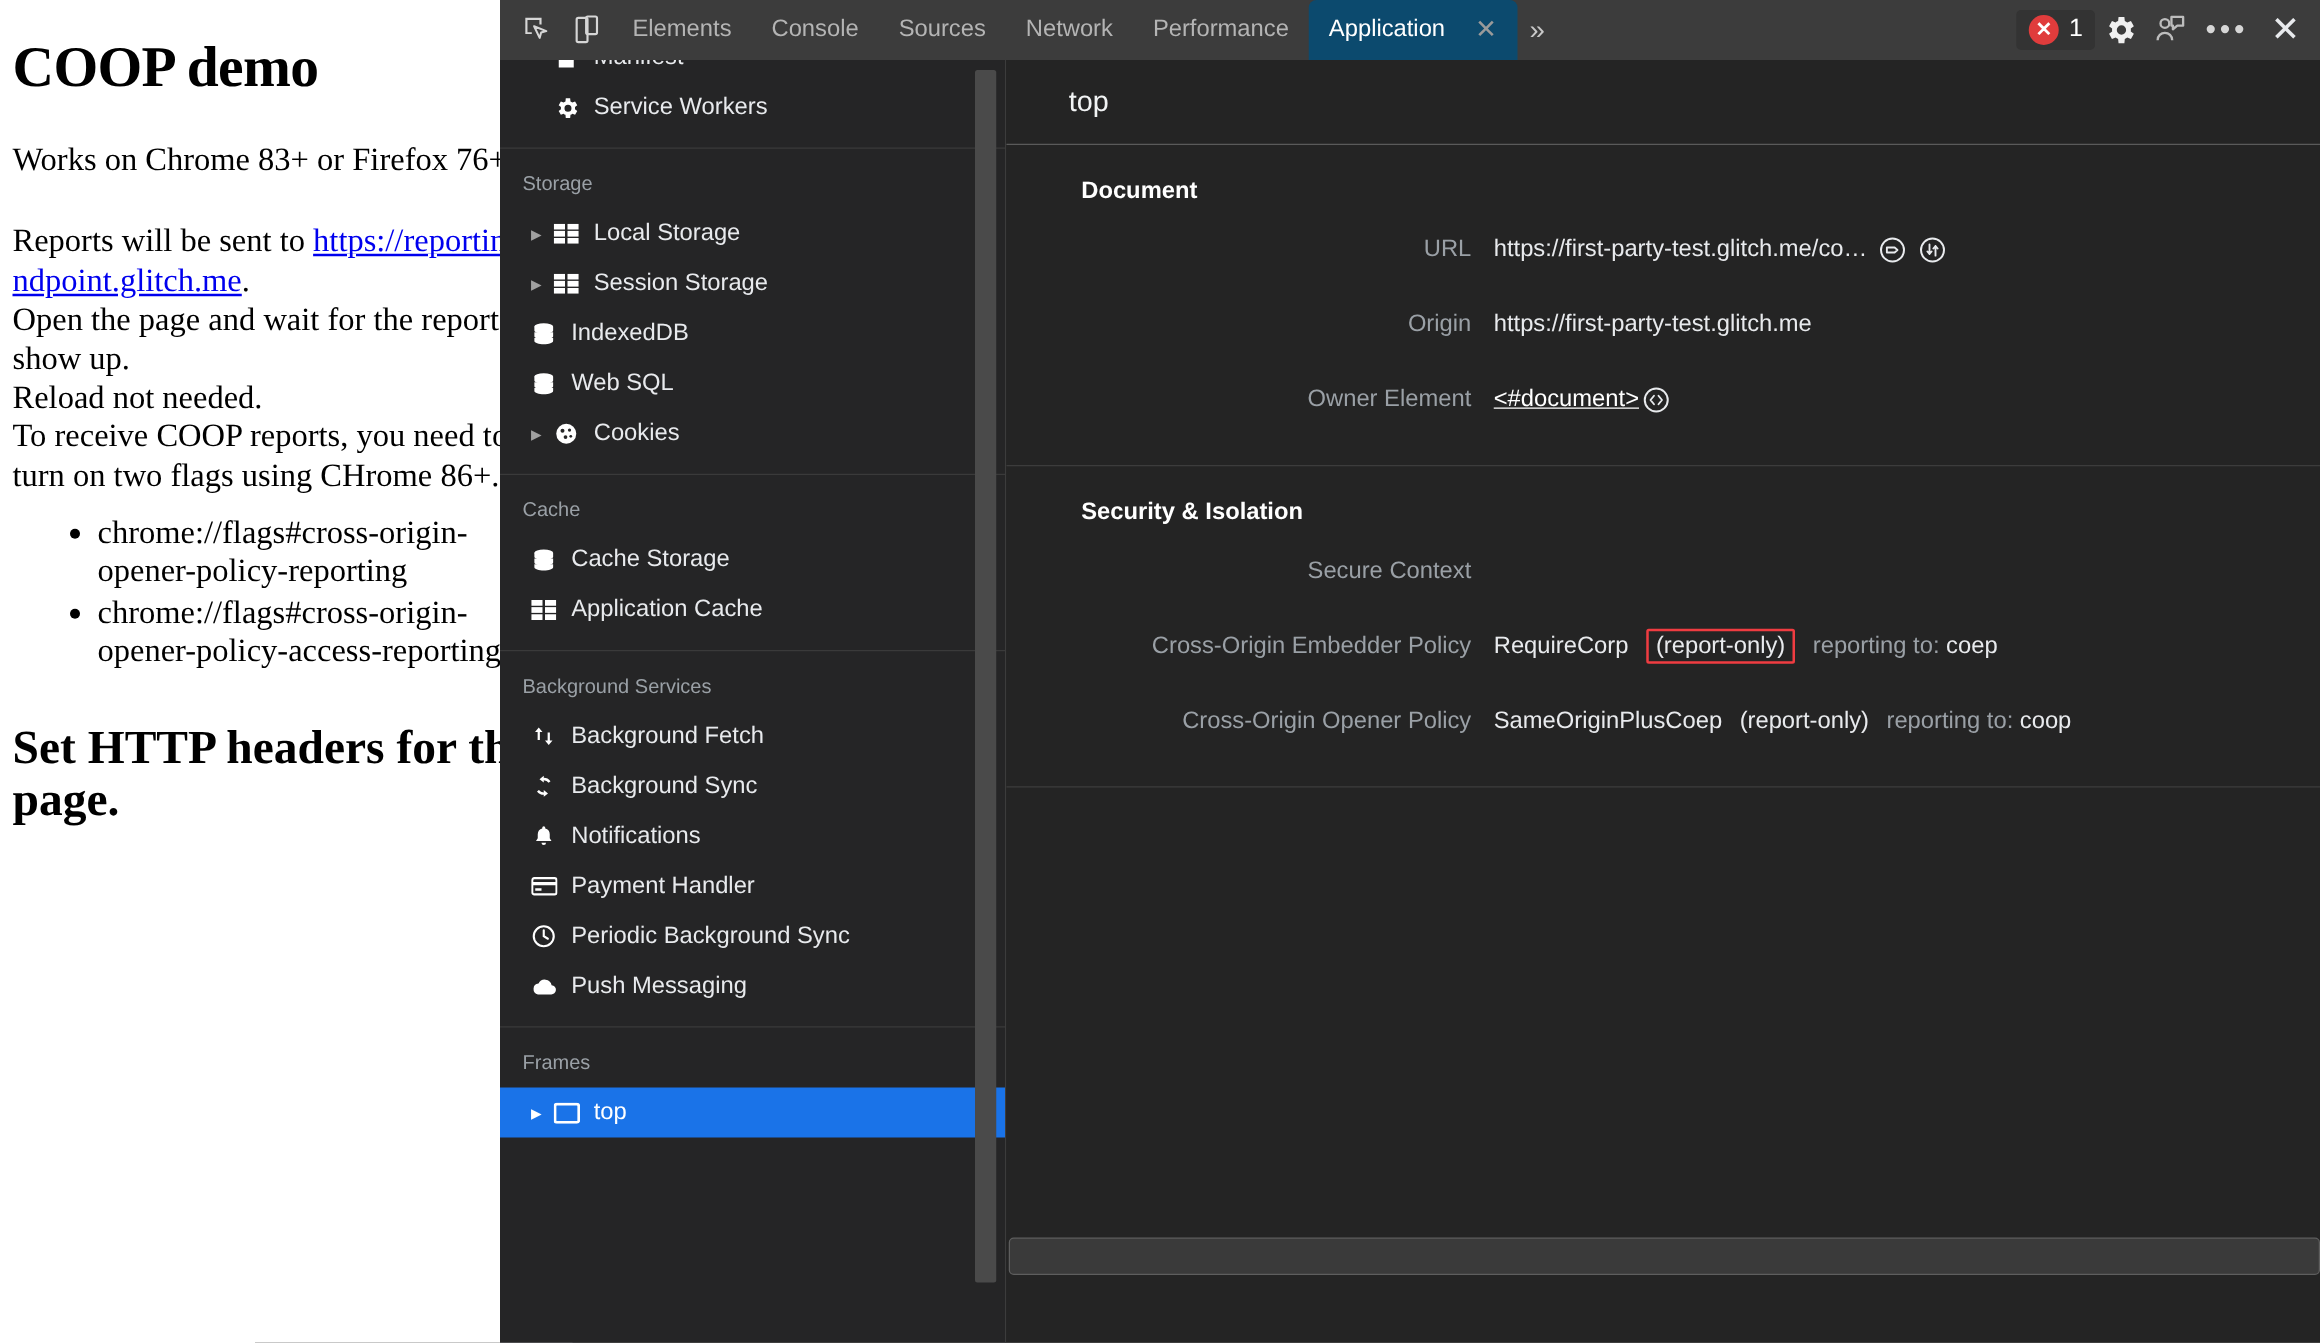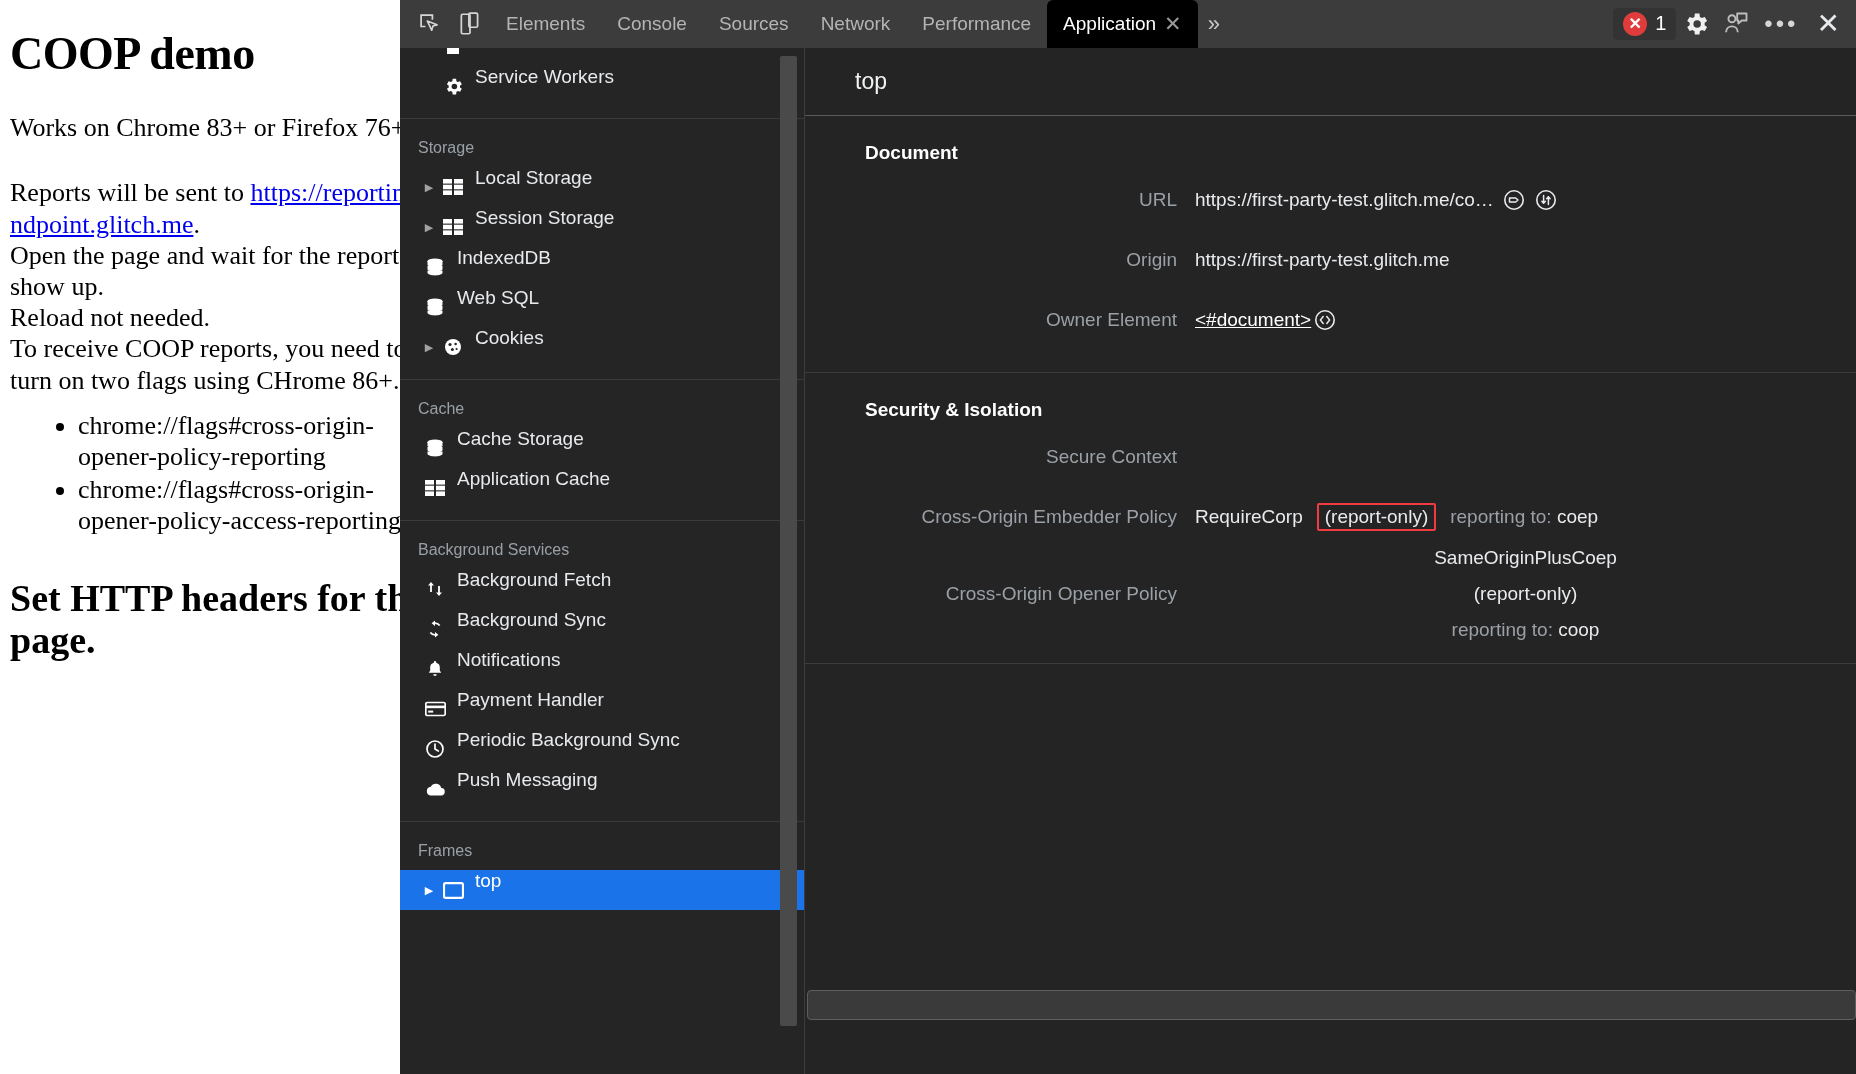--- a/index.html
+++ b/index.html
@@ -46,22 +46,22 @@
   }
   .tb-icon-btn{
     width:40px;height:38px;display:flex;align-items:center;justify-content:center;
     cursor:pointer; border-radius:3px; flex:0 0 auto;
   }
   .tab{
     padding:0 16px; height:48px; line-height:48px; color:#b4b4b4;
     font-size:19px; cursor:pointer; white-space:nowrap;
   }
   .tab.active{
-    color:#ffffff; background:#000000; position:relative;
-    border-radius:6px 6px 0 0; display:flex; align-items:center; gap:8px;
+    color:#ffffff; background:#0c4a6e; position:relative;
+    border-radius:6px 6px 0 0; display:flex; align-items:center; gap:24px;
   }
   .tab.active .tabclose{ color:#9a9a9a; font-size:21px; line-height:1; }
   .tb-spacer{flex:1 1 auto;}
   .err-pill{
     display:flex;align-items:center;gap:8px;padding:4px 10px;border-radius:4px;
     background:#333; cursor:pointer;
   }
   .err-dot{
     width:24px;height:24px;border-radius:50%;background:#e03c3c;color:#fff;
     display:flex;align-items:center;justify-content:center;font-size:16px;font-weight:bold;
@@ -79,21 +79,21 @@
     width:405px; flex:0 0 405px; background:#252526;
     position:relative; overflow:hidden;
     border-right:1px solid #3c3c3c;
   }
   .sb-group{ padding:4px 0 12px 0; border-bottom:1px solid #3a3a3a; }
   .sb-group.first{ padding-top:0; }
   .sb-header{
     color:#9aa0a6; font-size:16px; padding:16px 0 10px 18px; font-weight:400;
   }
   .sb-item{
-    display:flex; height:40px; padding-left:18px;
+    display:flex; align-items:center; height:40px; padding-left:18px;
     color:#e8eaed; font-size:19px; cursor:pointer; white-space:nowrap;
   }
   .sb-item.selected{ background:#1a73e8; color:#fff; }
   .sb-arrow{
     width:22px; flex:0 0 22px; display:flex; align-items:center; justify-content:center;
     color:#a0a0a0; font-size:11px;
   }
   .sb-arrow.empty{ visibility:hidden; }
   .sb-ico{
     width:26px; flex:0 0 26px; display:flex; align-items:center; justify-content:center;
@@ -488,21 +488,21 @@
             <span class="val-strong">RequireCorp</span>
             <span class="badge-box">(report-only)</span>
             <span>
               <span class="muted-inline">reporting to: </span><span class="val-strong">coep</span>
             </span>
           </div>
         </div>
 
         <div class="row">
           <div class="row-label">Cross-Origin Opener Policy</div>
-          <div class="row-value" style="gap:14px;flex-direction:column;">
+          <div class="row-value" style="gap:14px;">
             <span class="val-strong">SameOriginPlusCoep</span>
             <span>(report-only)</span>
             <span>
               <span class="muted-inline">reporting to: </span><span class="val-strong">coop</span>
             </span>
           </div>
         </div>
       </div>
 
       <div id="main-filler"></div>

